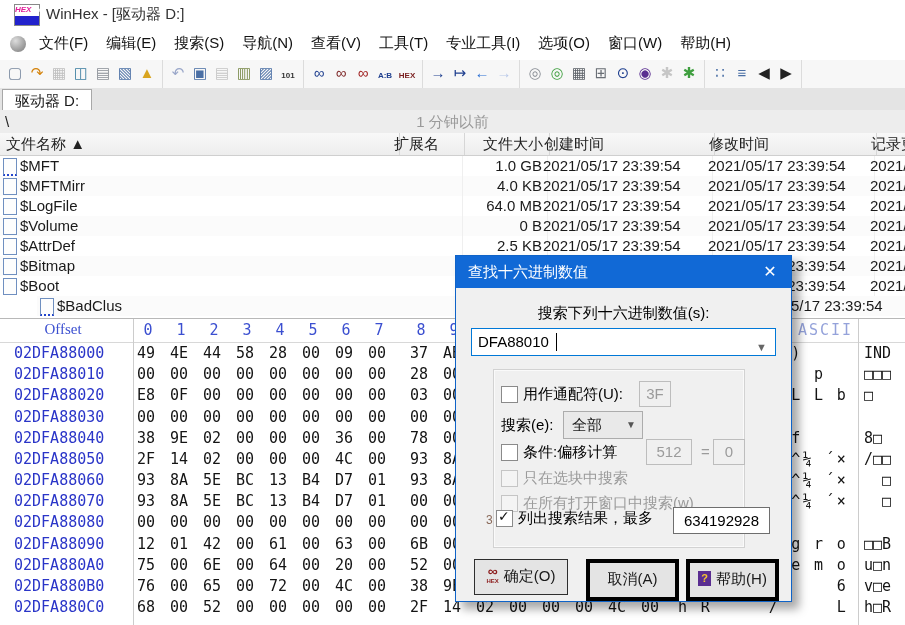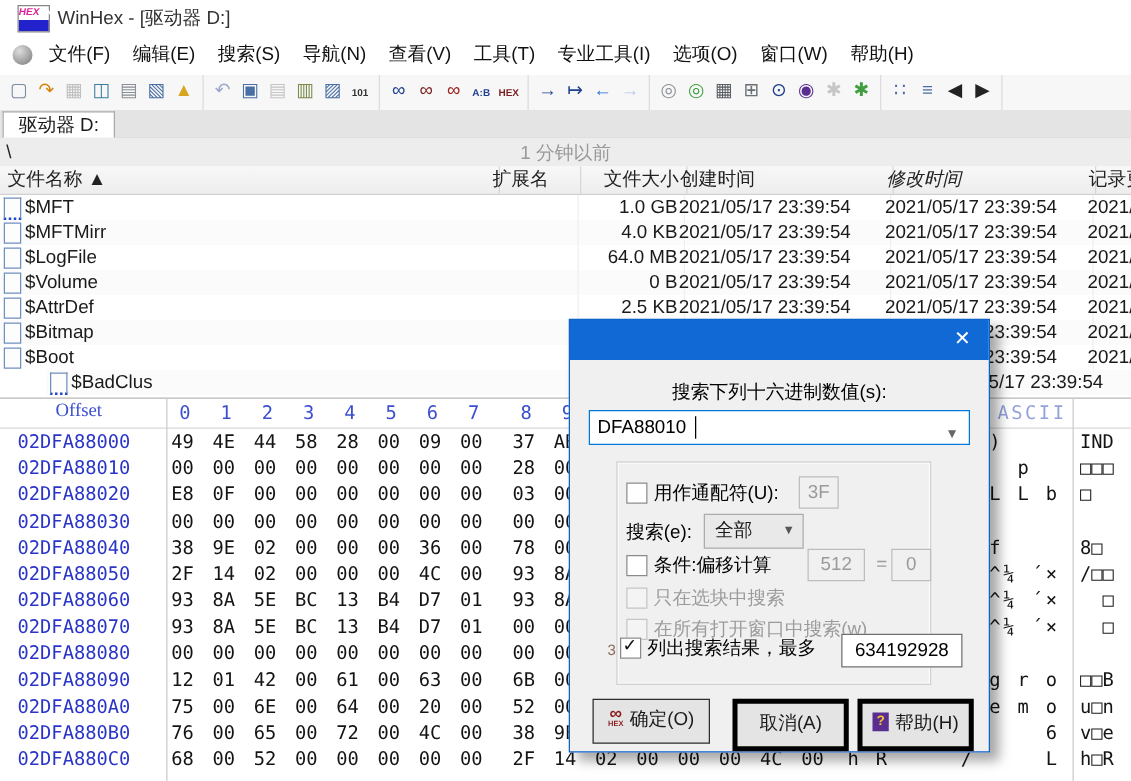--- a/index.html
+++ b/index.html
@@ -112,21 +112,21 @@
     <div id="pathtext">\</div>
     <div id="agostatus">1 分钟以前</div>
   </div>
 
   <div id="filelist">
     <div id="flheader">
         <div class="hcell" style="left: 0px; width: 387px; text-align: left; padding: 0px 6px;">文件名称 ▲</div>
         <div class="hcell" style="left: 388px; width: 64px; text-align: left; padding: 0px 6px;">扩展名</div>
         <div class="hcell" style="left: 453px; width: 84px; text-align: right; padding: 0px 6px;">文件大小</div>
         <div class="hcell" style="left: 538px; width: 164px; text-align: left; padding: 0px 6px;">创建时间</div>
-        <div class="hcell" style="left: 703px; width: 161px; text-align: left; padding: 0px 6px; font-style: italic;">修改时间</div>
+        <div class="hcell" style="left: 703px; width: 161px; text-align: left; padding: 0px 6px;">修改时间</div>
         <div class="hcell" style="left: 865px; width: 39px; text-align: left; padding: 0px 6px;">记录更新时间</div>
       </div>
     <div id="flrows">
         <div class="frow" style="top: 23px;">
           <div class="ficon dots"></div>
           <div class="fname">$MFT</div>
           <div class="fcell" style="left: 388px; width: 64px; text-align: left; padding: 0px 5px;"></div>
           <div class="fcell" style="left: 453px; width: 84px; text-align: right; padding: 0px 5px;">1.0 GB</div>
           <div class="fcell" style="left: 538px; width: 164px; text-align: left; padding: 0px 5px;">2021/05/17  23:39:54</div>
           <div class="fcell" style="left: 703px; width: 161px; text-align: left; padding: 0px 5px;">2021/05/17  23:39:54</div>
@@ -235,20 +235,21 @@
         <div class="hexrow" style="top: 169.36px;"><span class="hoffset">02DFA88080</span><span class="hbyte" style="left: 137px;">00</span><span class="hbyte" style="left: 170px;">00</span><span class="hbyte" style="left: 203px;">00</span><span class="hbyte" style="left: 236px;">00</span><span class="hbyte" style="left: 269px;">00</span><span class="hbyte" style="left: 302px;">00</span><span class="hbyte" style="left: 335px;">00</span><span class="hbyte" style="left: 368px;">00</span><span class="hbyte" style="left: 410px;">00</span><span class="hbyte" style="left: 443px;">00</span><span class="hbyte" style="left: 476px;">00</span><span class="hbyte" style="left: 509px;">00</span><span class="hbyte" style="left: 542px;">00</span><span class="hbyte" style="left: 575px;">00</span><span class="hbyte" style="left: 608px;">00</span><span class="hbyte" style="left: 641px;">00</span><span class="hascii">                </span><span class="hascii2"></span></div>
         <div class="hexrow" style="top: 190.53px;"><span class="hoffset">02DFA88090</span><span class="hbyte" style="left: 137px;">12</span><span class="hbyte" style="left: 170px;">01</span><span class="hbyte" style="left: 203px;">42</span><span class="hbyte" style="left: 236px;">00</span><span class="hbyte" style="left: 269px;">61</span><span class="hbyte" style="left: 302px;">00</span><span class="hbyte" style="left: 335px;">63</span><span class="hbyte" style="left: 368px;">00</span><span class="hbyte" style="left: 410px;">6B</span><span class="hbyte" style="left: 443px;">00</span><span class="hbyte" style="left: 476px;">00</span><span class="hbyte" style="left: 509px;">00</span><span class="hbyte" style="left: 542px;">00</span><span class="hbyte" style="left: 575px;">00</span><span class="hbyte" style="left: 608px;">00</span><span class="hbyte" style="left: 641px;">00</span><span class="hascii">  B a c k g r o </span><span class="hascii2">□□B</span></div>
         <div class="hexrow" style="top: 211.7px;"><span class="hoffset">02DFA880A0</span><span class="hbyte" style="left: 137px;">75</span><span class="hbyte" style="left: 170px;">00</span><span class="hbyte" style="left: 203px;">6E</span><span class="hbyte" style="left: 236px;">00</span><span class="hbyte" style="left: 269px;">64</span><span class="hbyte" style="left: 302px;">00</span><span class="hbyte" style="left: 335px;">20</span><span class="hbyte" style="left: 368px;">00</span><span class="hbyte" style="left: 410px;">52</span><span class="hbyte" style="left: 443px;">00</span><span class="hbyte" style="left: 476px;">00</span><span class="hbyte" style="left: 509px;">00</span><span class="hbyte" style="left: 542px;">00</span><span class="hbyte" style="left: 575px;">00</span><span class="hbyte" style="left: 608px;">00</span><span class="hbyte" style="left: 641px;">00</span><span class="hascii">u n d   R e m o </span><span class="hascii2">u□n</span></div>
         <div class="hexrow" style="top: 232.87px;"><span class="hoffset">02DFA880B0</span><span class="hbyte" style="left: 137px;">76</span><span class="hbyte" style="left: 170px;">00</span><span class="hbyte" style="left: 203px;">65</span><span class="hbyte" style="left: 236px;">00</span><span class="hbyte" style="left: 269px;">72</span><span class="hbyte" style="left: 302px;">00</span><span class="hbyte" style="left: 335px;">4C</span><span class="hbyte" style="left: 368px;">00</span><span class="hbyte" style="left: 410px;">38</span><span class="hbyte" style="left: 443px;">9E</span><span class="hbyte" style="left: 476px;">00</span><span class="hbyte" style="left: 509px;">00</span><span class="hbyte" style="left: 542px;">00</span><span class="hbyte" style="left: 575px;">00</span><span class="hbyte" style="left: 608px;">00</span><span class="hbyte" style="left: 641px;">00</span><span class="hascii">v e r L 8     6 </span><span class="hascii2">v□e</span></div>
         <div class="hexrow" style="top: 254.04px;"><span class="hoffset">02DFA880C0</span><span class="hbyte" style="left: 137px;">68</span><span class="hbyte" style="left: 170px;">00</span><span class="hbyte" style="left: 203px;">52</span><span class="hbyte" style="left: 236px;">00</span><span class="hbyte" style="left: 269px;">00</span><span class="hbyte" style="left: 302px;">00</span><span class="hbyte" style="left: 335px;">00</span><span class="hbyte" style="left: 368px;">00</span><span class="hbyte" style="left: 410px;">2F</span><span class="hbyte" style="left: 443px;">14</span><span class="hbyte" style="left: 476px;">02</span><span class="hbyte" style="left: 509px;">00</span><span class="hbyte" style="left: 542px;">00</span><span class="hbyte" style="left: 575px;">00</span><span class="hbyte" style="left: 608px;">4C</span><span class="hbyte" style="left: 641px;">00</span><span class="hascii">h R     /     L </span><span class="hascii2">h□R</span></div>
       </div>
   </div>
 
   <div id="dialog">
     <div id="dlgtitle">
+      <div id="dlgtitletext">查找十六进制数值</div>
       <div id="dlgclose">✕</div>
     </div>
     <div id="dlgprompt">搜索下列十六进制数值(s):</div>
     <div id="hexinput">
       <span id="hexinputval">DFA88010</span>
       <span id="caret"></span>
       <span id="inputchev">▼</span>
     </div>
     <div id="dlgframe"></div>
 

